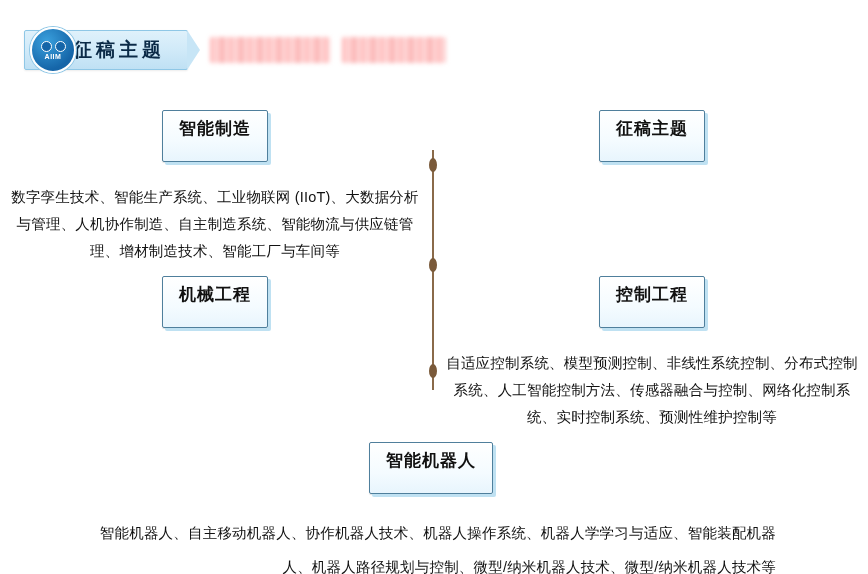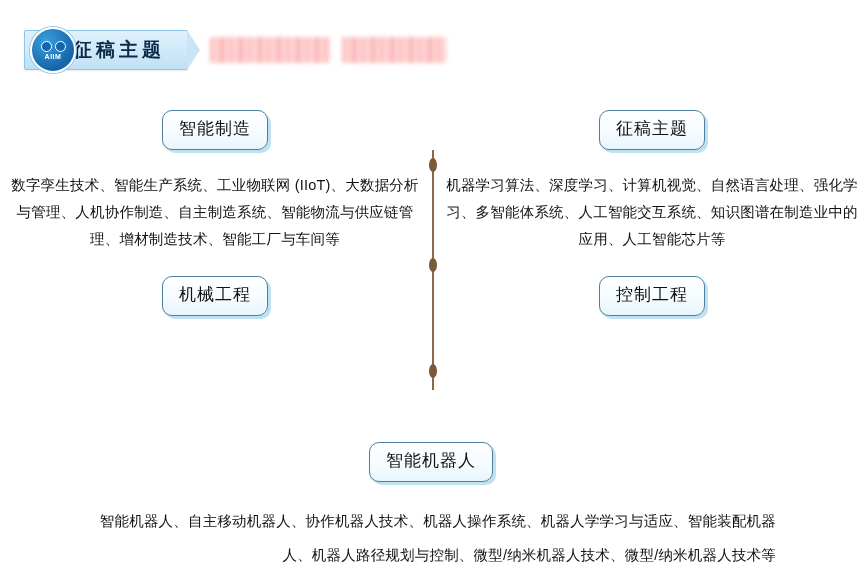--- a/index.html
+++ b/index.html
@@ -148,24 +148,24 @@
 
   
   .section {
     position: absolute;
   }
   .chip {
     display: inline-block;
     position: relative;
     background: linear-gradient(to bottom, #ffffff 0%, #f4fbff 60%, #e8f5fd 100%);
     border: 1.6px solid #4f7f9c;
-    border-radius: 10px;
-    padding: 6px 16px 9px 16px;
+    border-radius: 2px;
+    padding: 6px 16px 21px 16px;
     font-size: 17px;
-    font-weight: normal;
+    font-weight: bold;
     color: #111111;
     letter-spacing: 1px;
     box-shadow: 3px 3px 0 #bfe1f2, 0 1px 1px rgba(0,0,0,0.12);
     white-space: nowrap;
   }
   .chip-wrap {
     text-align: center;
   }
   .body-text {
     margin-top: 22px;
@@ -218,33 +218,33 @@
   <div class="chip-wrap">
     <span class="chip">智能制造</span>
   </div>
   <div class="body-text">数字孪生技术、智能生产系统、工业物联网 (IIoT)、大数据分析与管理、人机协作制造、自主制造系统、智能物流与供应链管理、增材制造技术、智能工厂与车间等</div>
 </div>
 
 <div class="section" id="sec-ai">
   <div class="chip-wrap">
     <span class="chip">征稿主题</span>
   </div>
-  <div class="body-text">机器学习算法、深度学习、计算机视觉、自然语言处理、强化学习、多智能体系统、人工智能交互系统、知识图谱在制造业中的应用、人工智能芯片等</div>
 </div>
 
 <div class="section" id="sec-mech-eng">
   <div class="chip-wrap">
     <span class="chip">机械工程</span>
   </div>
 </div>
 
 <div class="section" id="sec-control-eng">
   <div class="chip-wrap">
     <span class="chip">控制工程</span>
   </div>
+  <div class="body-text">自适应控制系统、模型预测控制、非线性系统控制、分布式控制系统、人工智能控制方法、传感器融合与控制、网络化控制系统、实时控制系统、预测性维护控制等</div>
 </div>
 
 <div class="section" id="sec-robotics">
   <div class="chip-wrap">
     <span class="chip">智能机器人</span>
   </div>
   <div class="body-text">智能机器人、自主移动机器人、协作机器人技术、机器人操作系统、机器人学学习与适应、智能装配机器人、机器人路径规划与控制、微型/纳米机器人技术、微型/纳米机器人技术等</div>
 </div>
 
 </body></html>

